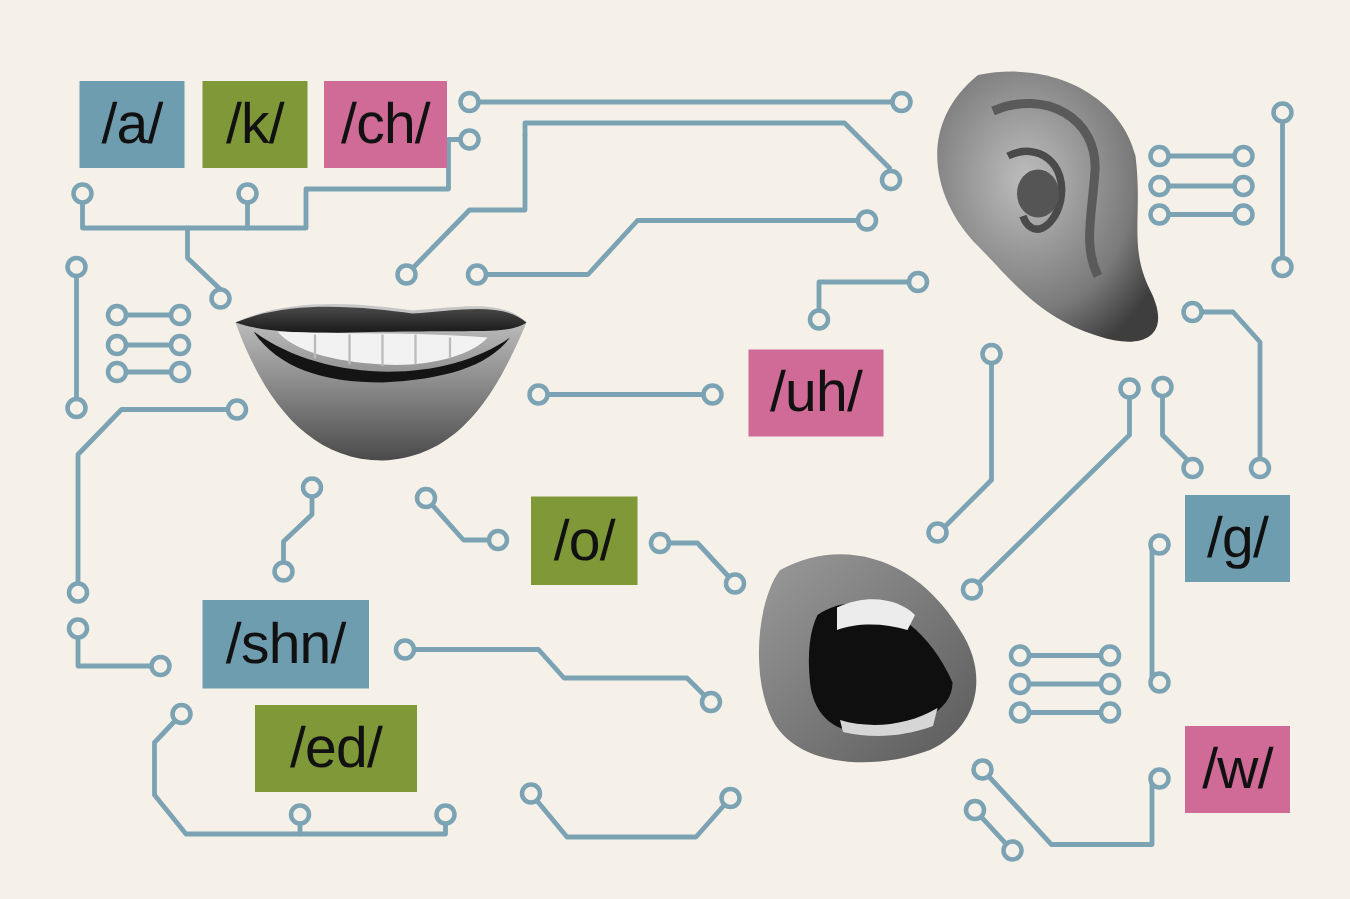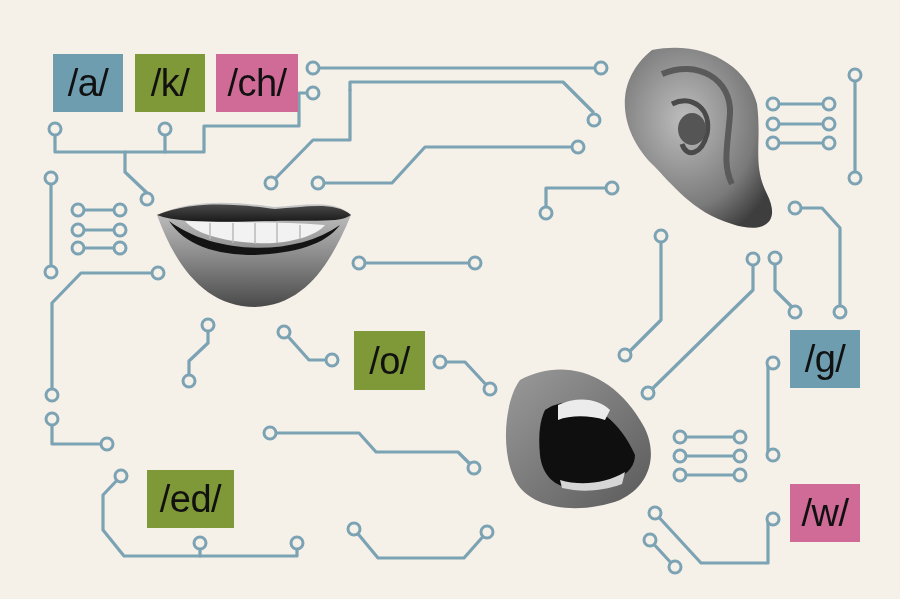--- a/index.html
+++ b/index.html
@@ -198,17 +198,19 @@
     </defs>
     <path d="M20 20 C60 -2 110 10 140 60 C160 90 152 125 120 140 C80 155 30 150 15 120 C0 90 5 40 20 20 Z" fill="url(#omL)"></path>
     <path d="M45 50 C75 30 115 50 135 95 C135 115 110 125 80 128 C55 130 42 115 40 95 C38 75 40 60 45 50 Z" fill="#0f0f0f"></path>
     <path d="M58 45 C80 35 100 40 110 50 L105 60 C90 55 70 55 58 60 Z" fill="#ececec"></path>
     <path d="M60 120 C80 126 105 124 125 112 L122 124 C100 132 80 132 62 128 Z" fill="#d6d6d6"></path>
   </svg>
 
   <div class="tag blue" style="left:53px;top:54px;width:70px;height:58px">/a/</div>
   <div class="tag green" style="left:135px;top:54px;width:70px;height:58px">/k/</div>
   <div class="tag pink" style="left:216px;top:54px;width:82px;height:58px">/ch/</div>
+  <div class="tag pink" style="left:499px;top:233px;width:90px;height:58px">/uh/</div>
   <div class="tag green" style="left:354px;top:331px;width:71px;height:59px">/o/</div>
-  <div class="tag green" style="left:147px;top:470px;width:87px;height:58px">/ed/</div>
+  <div class="tag blue" style="left:135px;top:400px;width:111px;height:59px">/shn/</div>
+  <div class="tag green" style="left:170px;top:470px;width:108px;height:58px">/ed/</div>
   <div class="tag blue" style="left:790px;top:330px;width:70px;height:58px">/g/</div>
   <div class="tag pink" style="left:790px;top:484px;width:70px;height:58px">/w/</div>
 </div>
 
 </body></html>

